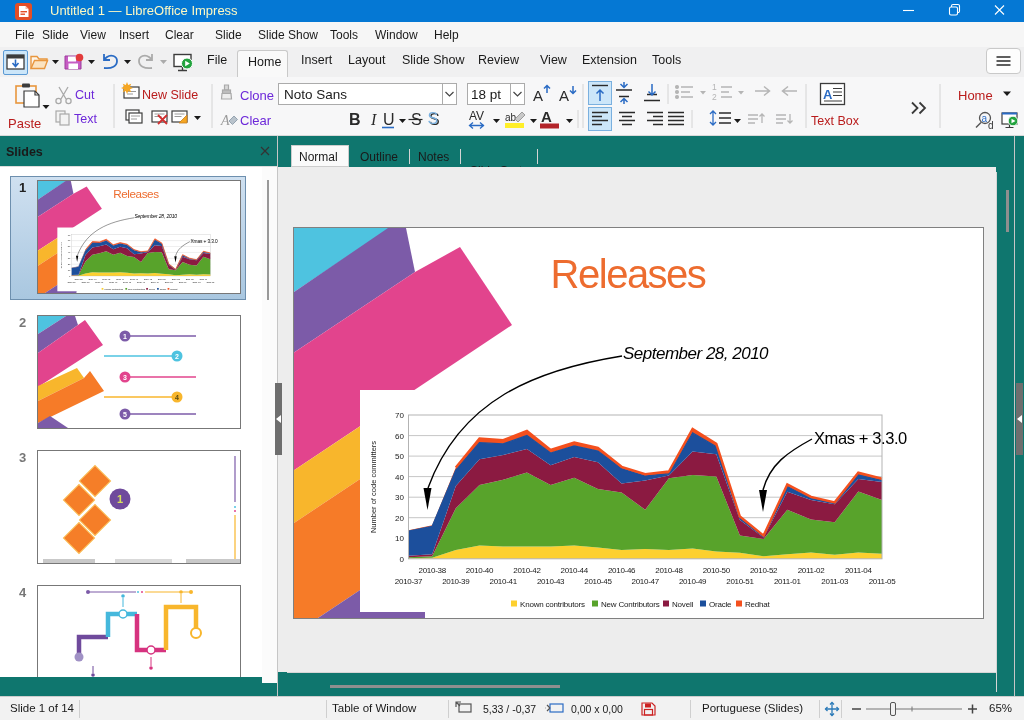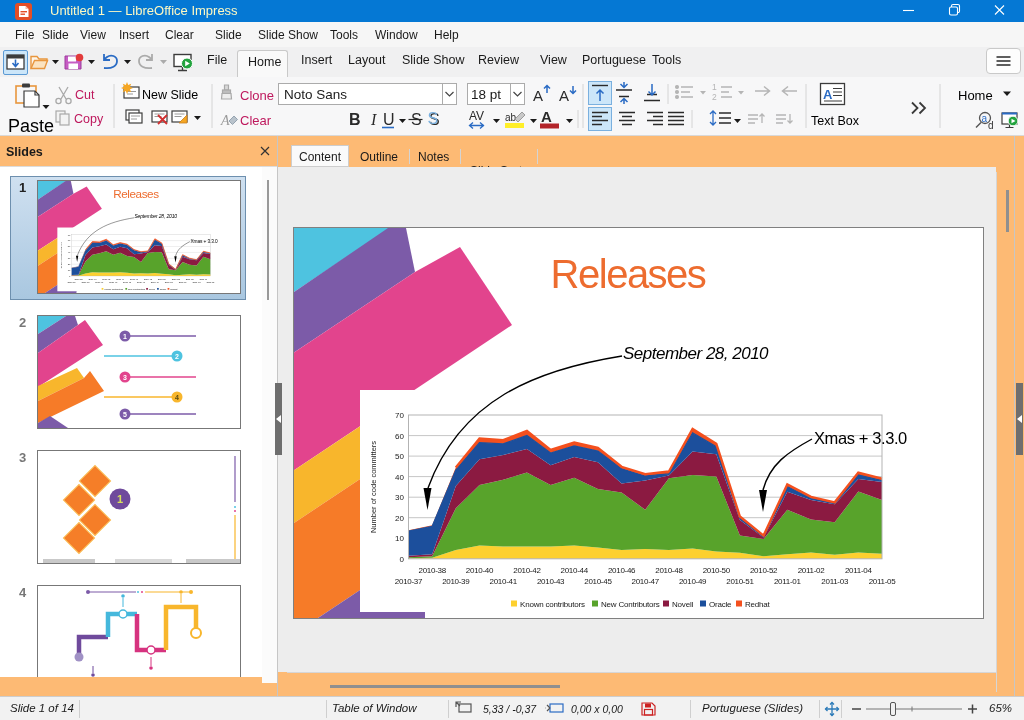--- a/index.html
+++ b/index.html
@@ -9,29 +9,29 @@
 #titlebar { left:0; top:0; width:1024px; height:22px; background:#0578d4; }
 #titlebar .ttl { position:absolute; left:50px; top:3px; color:#fef9c3; font-size:13px; }
 #menubar { left:0; top:22px; width:1024px; height:25px; background:#f6f6f6; }
 .mitem { position:absolute; top:6px; font-size:12px; color:#1a1a1a; }
 #row1 { left:0; top:47px; width:1024px; height:30px; background:#f0f0f1; }
 #row2 { left:0; top:77px; width:1024px; height:59px; background:#f7f7f8; border-bottom:1px solid #d9d9d9; }
 .tab { position:absolute; top:6px; font-size:12.5px; color:#1a1a1a; }
 #hometab { position:absolute; left:237px; top:3px; width:51px; height:27px; background:#f9f9f9; border:1px solid #c9c9c9; border-bottom:none; border-radius:3px 3px 0 0; z-index:2; }
 #hometab span { position:absolute; left:10px; top:4px; font-size:12.5px; color:#1a1a1a; }
 .tsep { position:absolute; width:1px; background:#d4d4d4; }
-.tlabel { position:absolute; font-size:12px; color:#000000; }
-.tlabel.dis { color:#be185d;text-align:right; }
-#main { left:0; top:136px; width:1024px; height:560px; background:#fdba74; }
+.tlabel { position:absolute; font-size:12px; color:#b91c1c; }
+.tlabel.dis { color:#6d28d9;text-align:right; }
+#main { left:0; top:136px; width:1024px; height:560px; background:#0f766e; }
 #panel { position:absolute; left:0; top:30px; width:262px; height:511px; background:#ffffff; border-top:1px solid #dcdcdc; }
 #panelscroll { position:absolute; left:262px; top:30px; width:15px; height:517px; background:#fbfbfb; border-top:1px solid #dcdcdc; }
 #panelsplit { position:absolute; left:277px; top:0px; width:1px; height:560px; background:#c6c6c6; }
 #workspace { position:absolute; left:278px; top:31px; width:718px; height:505px; background:#ededed; }
 #statusbar { left:0; top:696px; width:1024px; height:24px; background:#f2f2f2; border-top:1px solid #cdcdcd; }
-.sbtext { position:absolute; top:5px; font-size:11.5px; color:#1a1a1a;font-style:italic; }
+.sbtext { position:absolute; top:5px; font-size:11.5px; color:#1a1a1a; }
 .sbsep { position:absolute; top:3px; width:1px; height:18px; background:#cfcfcf; }
 .vtab { position:absolute; font-size:12px; color:#1a1a1a; }
 svg { display:block; }
 </style>
 </head>
 <body>
 
 <div class="abs" id="titlebar">
   <svg class="abs" style="left:15px;top:3px" width="22" height="17" viewBox="0 0 22 17">
     <rect x="0" y="0" width="17" height="17" rx="3" fill="#e44e26"></rect>
@@ -103,21 +103,21 @@
   </svg>
   <span class="tab" style="left:207px">File</span>
   <div id="hometab">
       <span>Home</span>
     </div>
   <span class="tab" style="left:301px">Insert</span>
   <span class="tab" style="left:348px">Layout</span>
   <span class="tab" style="left:402px">Slide Show</span>
   <span class="tab" style="left:478px">Review</span>
   <span class="tab" style="left:540px">View</span>
-  <span class="tab" style="left:582px">Portuguese</span>
+  <span class="tab" style="left:582px">Extension</span>
   <span class="tab" style="left:652px">Tools</span>
   <div class="abs" style="left:986px;top:1px;width:35px;height:26px;background:#fdfdfd;border:1px solid #c9c9c9;border-radius:4px">
     <svg width="33" height="24" viewBox="0 0 33 24">
         <g stroke="#2a2a2a" stroke-width="1.6">
           <path d="M9.5 8 h14 M9.5 12 h14 M9.5 16 h14"></path>
         </g>
       </svg>
   </div>
 </div>
 
@@ -311,23 +311,23 @@
     </g>
 
     <g>
       <rect x="1002" y="36" width="15" height="11" fill="#fff" stroke="#3c3c3c" stroke-width="1.2"></rect>
       <path d="M1002 36.5 h15" stroke="#2a6bc4" stroke-width="2"></path>
       <path d="M1009.5 47 v3 M1005.5 50.5 h8" stroke="#3c3c3c" stroke-width="1.2"></path>
       <circle cx="1013" cy="44" r="4.8" fill="#22a33e" stroke="#fff" stroke-width="0.9"></circle>
       <path d="M1011.5 41.7 l4 2.3 -4 2.3 z" fill="#fff"></path>
     </g>
   </svg>
-  <span class="tlabel" style="left:8px;top:39px;font-size:18px">Paste</span>
+  <span class="tlabel" style="left:8px;top:39px;font-size:13px">Paste</span>
   <span class="tlabel dis" style="left:75px;top:11px;font-size:12.5px">Cut</span>
-  <span class="tlabel dis" style="left:74px;top:35px;font-size:12.5px">Copy</span>
+  <span class="tlabel dis" style="left:74px;top:35px;font-size:12.5px">Text</span>
   <span class="tlabel" style="left:142px;top:11px;font-size:12.5px">New Slide</span>
   <span class="tlabel dis" style="left:240px;top:11px;font-size:13px">Clone</span>
   <span class="tlabel dis" style="left:240px;top:36px;font-size:13px">Clear</span>
   <span class="tlabel" style="left:811px;top:37px;font-size:12.5px">Text Box</span>
   <span class="tlabel" style="left:958px;top:11px;font-size:13px">Home</span>
 </div>
 
 <div class="abs" id="main">
   <span style="position:absolute;left:6px;top:9px;font-size:12.5px;font-weight:bold;color:#1a1a1a">Slides</span>
   <svg class="abs" style="left:259px;top:9px" width="12" height="12" viewBox="0 0 12 12">
@@ -424,21 +424,21 @@
           <circle cx="55" cy="89" r="1.8" fill="#6f4a9c"></circle>
       </svg>
     </div>
   </div>
   <div id="panelscroll">
       <div style="position:absolute;left:5px;top:13px;width:2px;height:120px;background:#999"></div>
     </div>
   <div id="panelsplit"></div>
 
   <div class="abs" style="left:291px;top:9px;width:58px;height:22px;background:#fafafa;border:1px solid #cdcdcd;"></div>
-  <span class="vtab" style="left:299px;top:14px">Content</span>
+  <span class="vtab" style="left:299px;top:14px">Normal</span>
   <span class="vtab" style="left:360px;top:14px">Outline</span>
   <span class="vtab" style="left:418px;top:14px">Notes</span>
   <span class="vtab" style="left:470px;top:28px">Slide Sorter</span>
   <div class="tsep" style="left:409px;top:13px;height:15px"></div>
   <div class="tsep" style="left:460px;top:13px;height:15px"></div>
   <div class="tsep" style="left:537px;top:13px;height:15px"></div>
   <div id="workspace"></div>
 
   <div class="abs" style="left:996px;top:36px;width:1px;height:520px;background:#d6d6d6"></div>
   <div class="abs" style="left:1006px;top:54px;width:3px;height:42px;background:#8f8f8f"></div>

